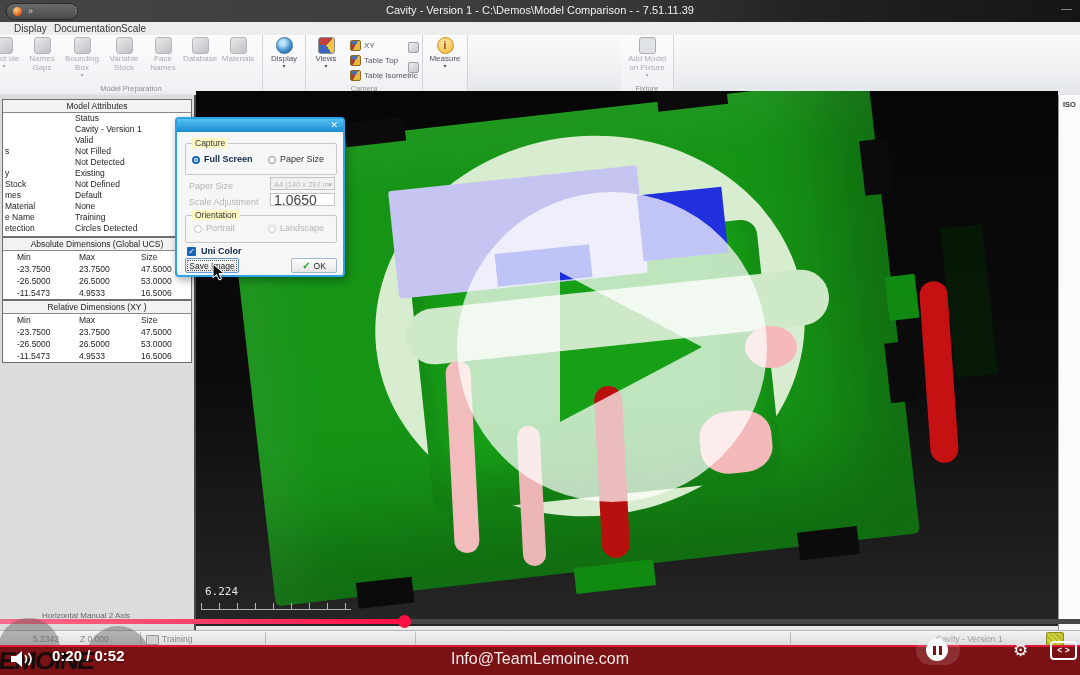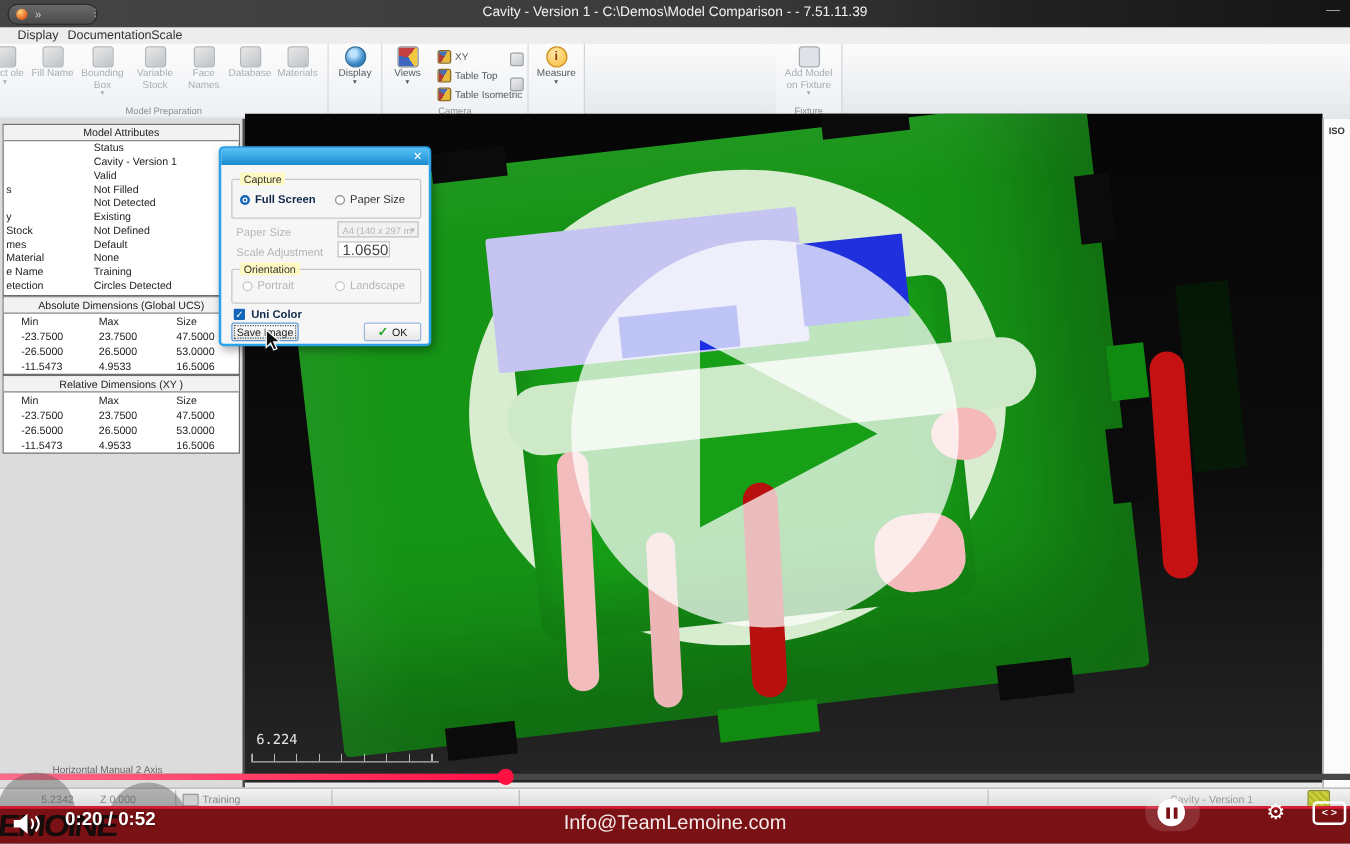--- a/index.html
+++ b/index.html
@@ -199,21 +199,21 @@
 
   <div class="abs ribbon">
     <div class="rgroup" style="left:0;width:262px;">
       <div class="rbtn dis" style="left:-14px;">
         <span class="icn"></span>
         <span class="rb-cap">etect ole</span>
         <span class="caret">▾</span>
       </div>
       <div class="rbtn dis" style="left:24px;">
         <span class="icn"></span>
-        <span class="rb-cap">Fill Name</span>
+        <span class="rb-cap">Names Gaps</span>
       </div>
       <div class="rbtn dis" style="left:61px;width:42px;">
         <span class="icn"></span>
         <span class="rb-cap">Bounding Box</span>
         <span class="caret">▾</span>
       </div>
       <div class="rbtn dis" style="left:104px;width:40px;">
         <span class="icn"></span>
         <span class="rb-cap">Variable Stock</span>
       </div>
@@ -436,21 +436,21 @@
       <span class="dlbl" style="left:18px;top:10px;font-weight:bold;color:#10294a;">Full Screen</span>
       <span class="radio" style="left:82px;top:12px;"></span>
       <span class="dlbl" style="left:94px;top:10px;">Paper Size</span>
     </div>
     <span class="dlbl gray" style="left:12px;top:62px;">Paper Size</span>
     <div class="dfield dis" style="left:93px;top:58px;width:65px;">
       <span>A4 (140 x 297 m</span>
       <span class="dd-caret">▾</span>
     </div>
     <span class="dlbl gray" style="left:12px;top:78px;">Scale Adjustment</span>
-    <div class="dfield" style="left:93px;top:74px;width:42px;color:#444;font-size:12px;">1.0650</div>
+    <div class="dfield" style="left:93px;top:74px;width:65px;color:#444;font-size:14px;">1.0650</div>
     <div class="fieldset" style="left:8px;top:96px;width:150px;height:26px;">
       <span class="legend">Orientation</span>
       <span class="radio dis" style="left:8px;top:9px;"></span>
       <span class="dlbl gray" style="left:20px;top:7px;">Portrait</span>
       <span class="radio dis" style="left:82px;top:9px;"></span>
       <span class="dlbl gray" style="left:94px;top:7px;">Landscape</span>
     </div>
     <span class="chk" style="left:10px;top:128px;">✓</span>
     <span class="dlbl" style="left:24px;top:127px;font-weight:bold;color:#10294a;">Uni Color</span>
     <div class="dbtn focus" style="left:8px;top:139px;width:54px;">Save Image</div>

